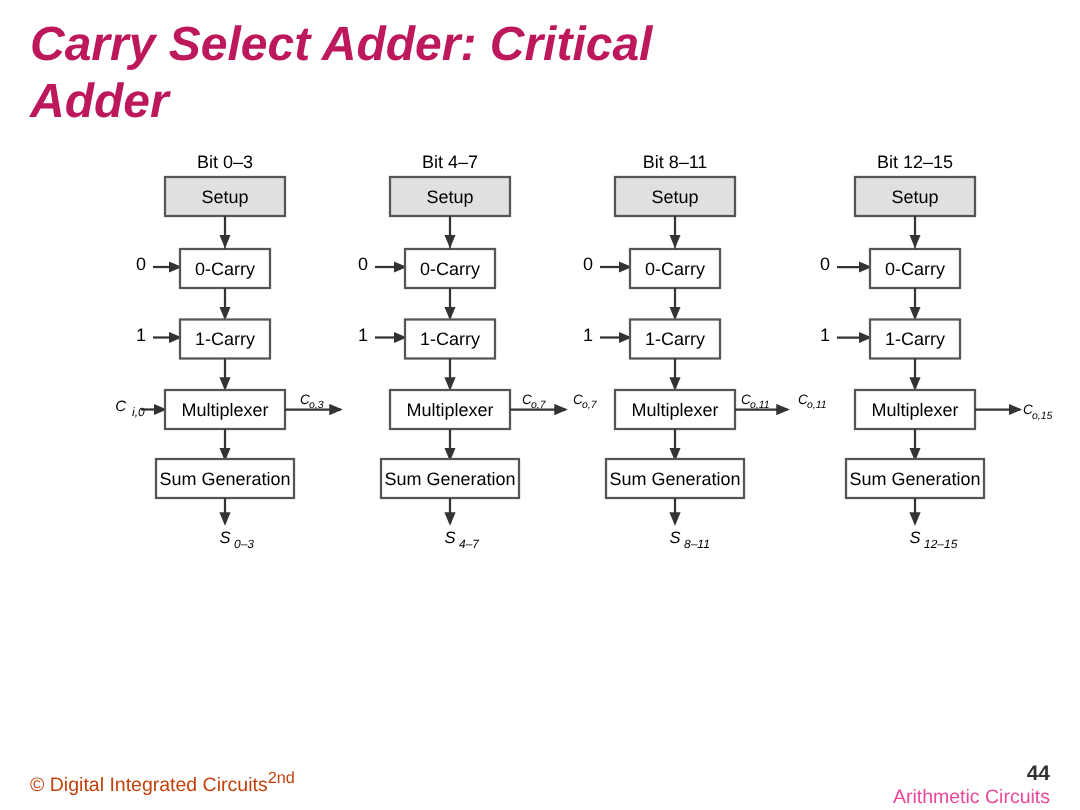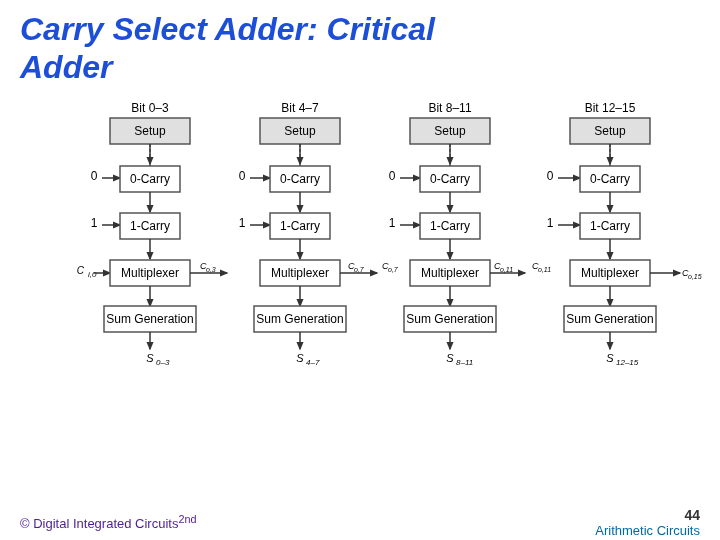--- a/index.html
+++ b/index.html
@@ -9,21 +9,21 @@
       background: #fff;
       font-family: Arial, sans-serif;
       overflow: hidden;
       position: relative;
     }
 
     .page-title {
       font-size: 32px;
       font-style: italic;
       font-weight: bold;
-      color: #1d4ed8;
+      color: #be185d;
       padding: 10px 20px 5px 20px;
       line-height: 1.2;
     }
 
     .diagram-area {
       position: relative;
       width: 720px;
       height: 420px;
       margin-top: 2px;
       margin-left: 32px;
@@ -43,37 +43,37 @@
       display: flex;
       align-items: center;
       justify-content: space-between;
       padding: 0 20px;
       font-size: 13px;
       color: #333;
     }
 
     .footer-left {
       font-size: 13px;
-      color: #4c1d95;
+      color: #c2410c;
     }
 
     .footer-right {
       text-align: right;
     }
 
     .footer-right .page-num {
       font-size: 14px;
       font-weight: bold;
       display: block;
       text-align: right;
     }
 
     .footer-right .section-title {
       font-size: 13px;
-      color: #0369a1;
+      color: #ec4899;
     }
   </style>
 </head>
 <body>
 
 <div class="page-title">
   <span>Carry Select Adder: Critical</span><br>
   <span>Adder</span>
 </div>
 

